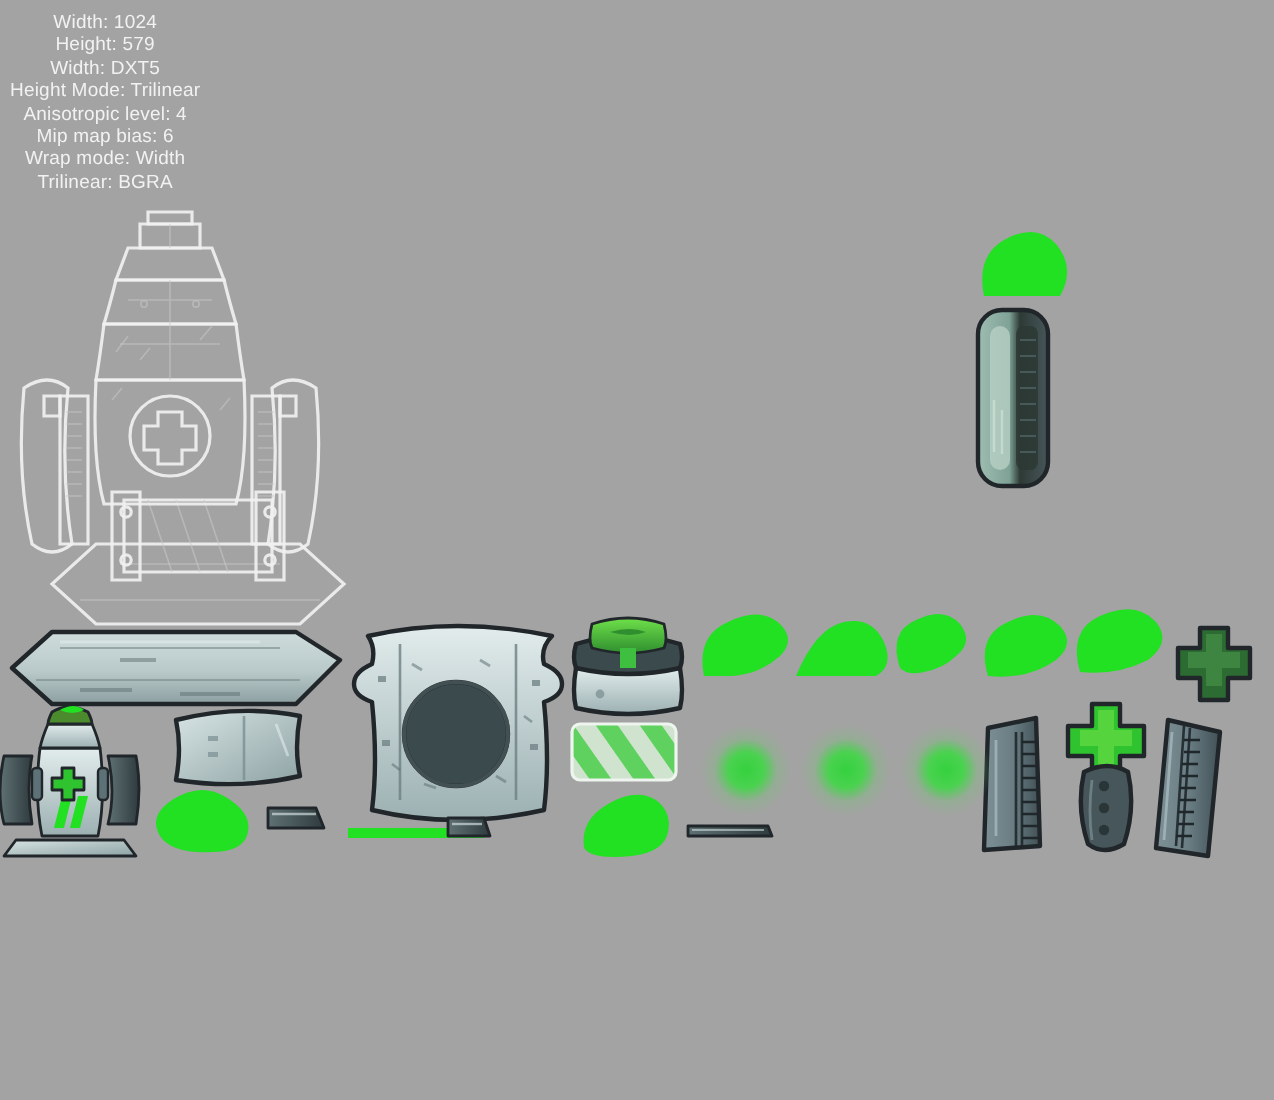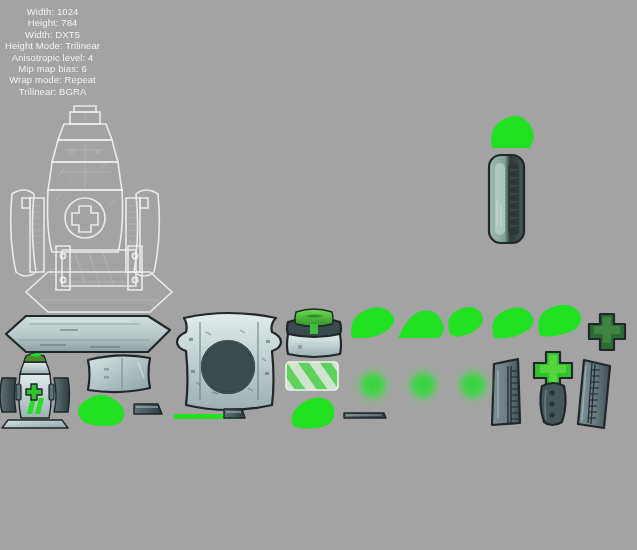--- a/index.html
+++ b/index.html
@@ -293,22 +293,22 @@
     </svg>
 
     
     <div class="glow" style="left:350px; top:362px; width:46px; height:46px;"></div>
     <div class="glow" style="left:400px; top:362px; width:46px; height:46px;"></div>
     <div class="glow" style="left:450px; top:362px; width:46px; height:46px;"></div>
   </div>
 
   <div id="meta">
     <div class="row">Width: 1024</div>
-    <div class="row">Height: 784</div>
+    <div class="row">Height: 579</div>
     <div class="row">Width: DXT5</div>
     <div class="row">Height Mode: Trilinear</div>
     <div class="row">Anisotropic level: 4</div>
     <div class="row">Mip map bias: 6</div>
-    <div class="row">Wrap mode: Repeat</div>
+    <div class="row">Wrap mode: Width</div>
     <div class="row">Trilinear: BGRA</div>
   </div>
 
 </div>
 
 </body></html>

